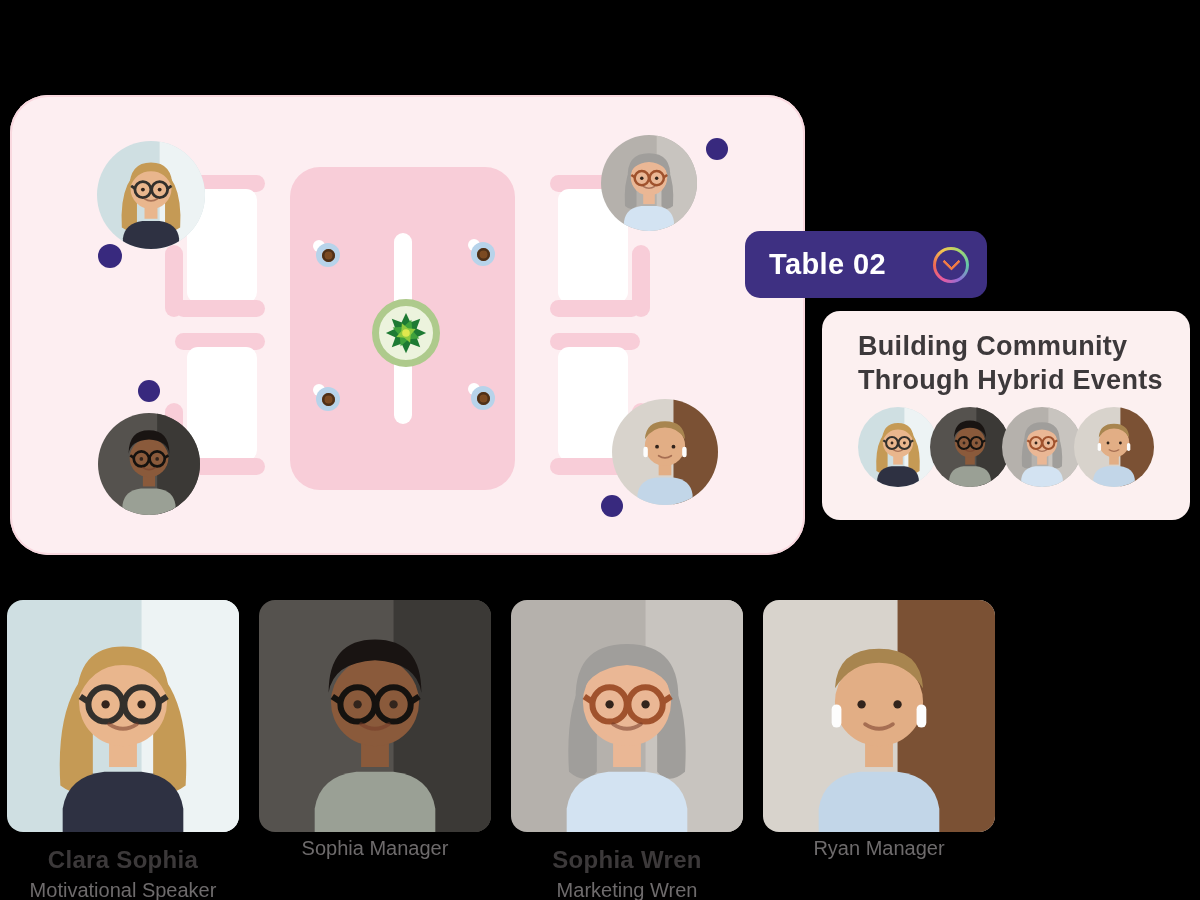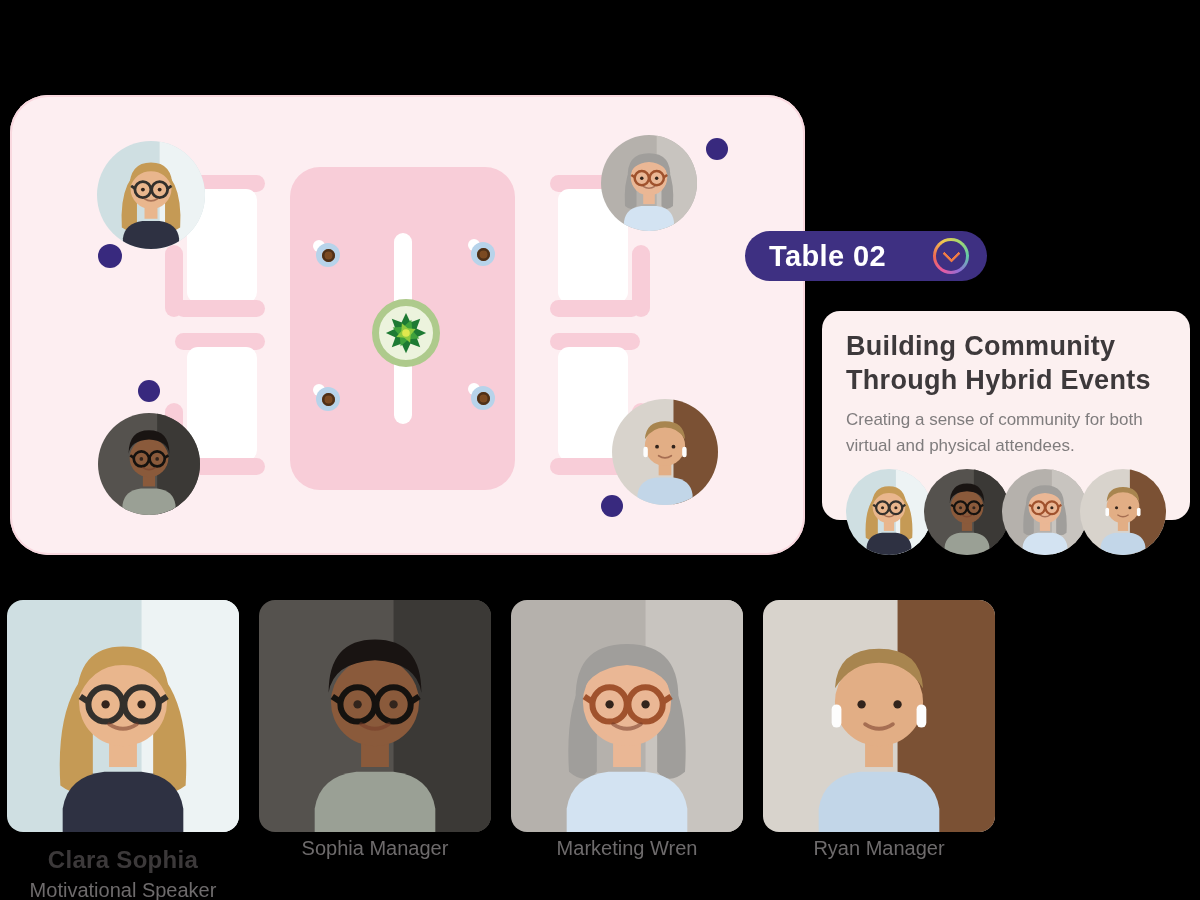--- a/index.html
+++ b/index.html
@@ -56,37 +56,37 @@
   .seat-av.a-br{left:602px;top:304px;width:106px;height:106px;}
 
   .dot{position:absolute;border-radius:50%;background:var(--dot-purple,#38297e);}
   .dot.d-tl{left:88px;top:149px;width:24px;height:24px;}
   .dot.d-tr{left:696px;top:43px;width:22px;height:22px;}
   .dot.d-bl{left:128px;top:285px;width:22px;height:22px;}
   .dot.d-br{left:591px;top:400px;width:22px;height:22px;}
 
   
   .badge{
-    position:absolute;left:745px;top:231px;width:242px;height:50px;
-    background:var(--badge-purple,#3e3082);border-radius:25px;
+    position:absolute;left:745px;top:231px;width:242px;height:67px;
+    background:var(--badge-purple,#3e3082);border-radius:15px;
     display:flex;align-items:center;color:#fff;z-index:5;text-align:right;
   }
   .badge-label{margin-left:24px;font-size:29px;font-weight:bold;letter-spacing:0.4px;}
   .icon-ring{
     position:absolute;right:18px;top:50%;transform:translateY(-50%);
     width:36px;height:36px;border-radius:50%;padding:3px;box-sizing:border-box;
     background:var(--ring-gradient,conic-gradient(#e85aa0,#f3c64f,#a5d96e,#e85aa0));
   }
   .icon-inner{display:flex;width:100%;height:100%;border-radius:50%;background:var(--badge-purple,#3e3082);align-items:center;justify-content:center;}
   .chev{width:10px;height:10px;border-right:3px solid var(--chevron-orange,#ef7b45);border-bottom:3px solid var(--chevron-orange,#ef7b45);border-radius:1.5px;transform:rotate(45deg) translate(-2px,-2px);}
 
   
   .session-card{
     position:absolute;left:822px;top:311px;width:368px;height:209px;box-sizing:border-box;
-    background:var(--card-bg,#fcf0f0);border-radius:18px;padding:18px 24px;
+    background:var(--card-bg,#fcf0f0);border-radius:18px;padding:18px 36px;
   }
   .session-title{margin:0;width:340px;font-size:27px;line-height:34px;font-weight:bold;letter-spacing:0.3px;color:var(--title-dark,#3d393b);}
   .session-desc{margin:10px 0 0 0;width:302px;font-size:17px;line-height:26px;color:var(--body-gray,#7f7c7d);}
   .facepile{display:flex;margin-top:10px;}
   .s-av{display:block;width:46px;height:46px;border-radius:50%;overflow:hidden;}
   .s-av + .s-av{margin-left:-8px;}
 
   
   .roster-card{position:absolute;top:600px;width:232px;text-align:center;}
   .roster-card.rc-0{left:7px;}
@@ -277,21 +277,20 @@
   <span class="badge-label">Table 02</span>
   <span class="icon-ring">
     <span class="icon-inner">
       <span class="chev"></span>
     </span>
   </span>
 </div>
 
 <section class="session-card">
   <h2 class="session-title">Building Community Through Hybrid Events</h2>
-  <p class="session-desc">Creating a sense of community for both virtual and physical attendees.</p>
   <div class="facepile">
     <span class="s-av av-fill">
         <svg viewBox="0 0 100 100" preserveAspectRatio="xMidYMid slice">
     <rect width="100" height="100" fill="#cfdfe2"></rect>
     <rect x="58" width="42" height="100" fill="#edf3f4"></rect>
     <path d="M23,80 Q20,30 50,22 Q80,30 77,80 Q69,86 63,80 L63,48 L37,48 L37,80 Q31,86 23,80 Z" fill="#c59a55"></path>
     <rect x="44" y="56" width="12" height="16" fill="#e9b68d"></rect>
     <path d="M24,100 L24,90 Q26,76 42,74 L58,74 Q74,76 76,90 L76,100 Z" fill="#2e3142"></path>
     <circle cx="50" cy="44" r="19" fill="#e9b68d"></circle>
     <path d="M30,44 Q30,20 50,20 Q70,20 70,44 Q64,28 50,28 Q36,28 30,44 Z" fill="#c59a55"></path>
@@ -435,20 +434,21 @@
           <g fill="none" stroke="#a0522d" stroke-width="2.6">
          <circle cx="42.5" cy="45" r="7.4"></circle>
             <circle cx="58" cy="45" r="7.4"></circle>
          <path d="M49 43.5 Q50.2 42.6 51.2 43.5"></path>
             <path d="M35.2 44 L31.6 41.6"></path>
             <path d="M65.4 44 L69 41.6"></path>
        </g>
     <path d="M44,53.5 Q50,57.5 56,53.5" stroke="rgba(116,58,40,0.55)" stroke-width="1.6" fill="none" stroke-linecap="round"></path>
   </svg>
       </div>
+    <div class="roster-name">Sophia Wren</div>
     <div class="roster-role">Marketing Wren</div>
   </div>
   <div class="roster-card rc-3">
     <div class="roster-photo av-fill">
         <svg viewBox="0 0 100 100" preserveAspectRatio="xMidYMid slice">
     <rect width="100" height="100" fill="#d8d3cc"></rect>
     <rect x="58" width="42" height="100" fill="#7b5134"></rect>
 
     <rect x="44" y="56" width="12" height="16" fill="#e2ae85"></rect>
     <path d="M24,100 L24,90 Q26,76 42,74 L58,74 Q74,76 76,90 L76,100 Z" fill="#c2d6e8"></path>

